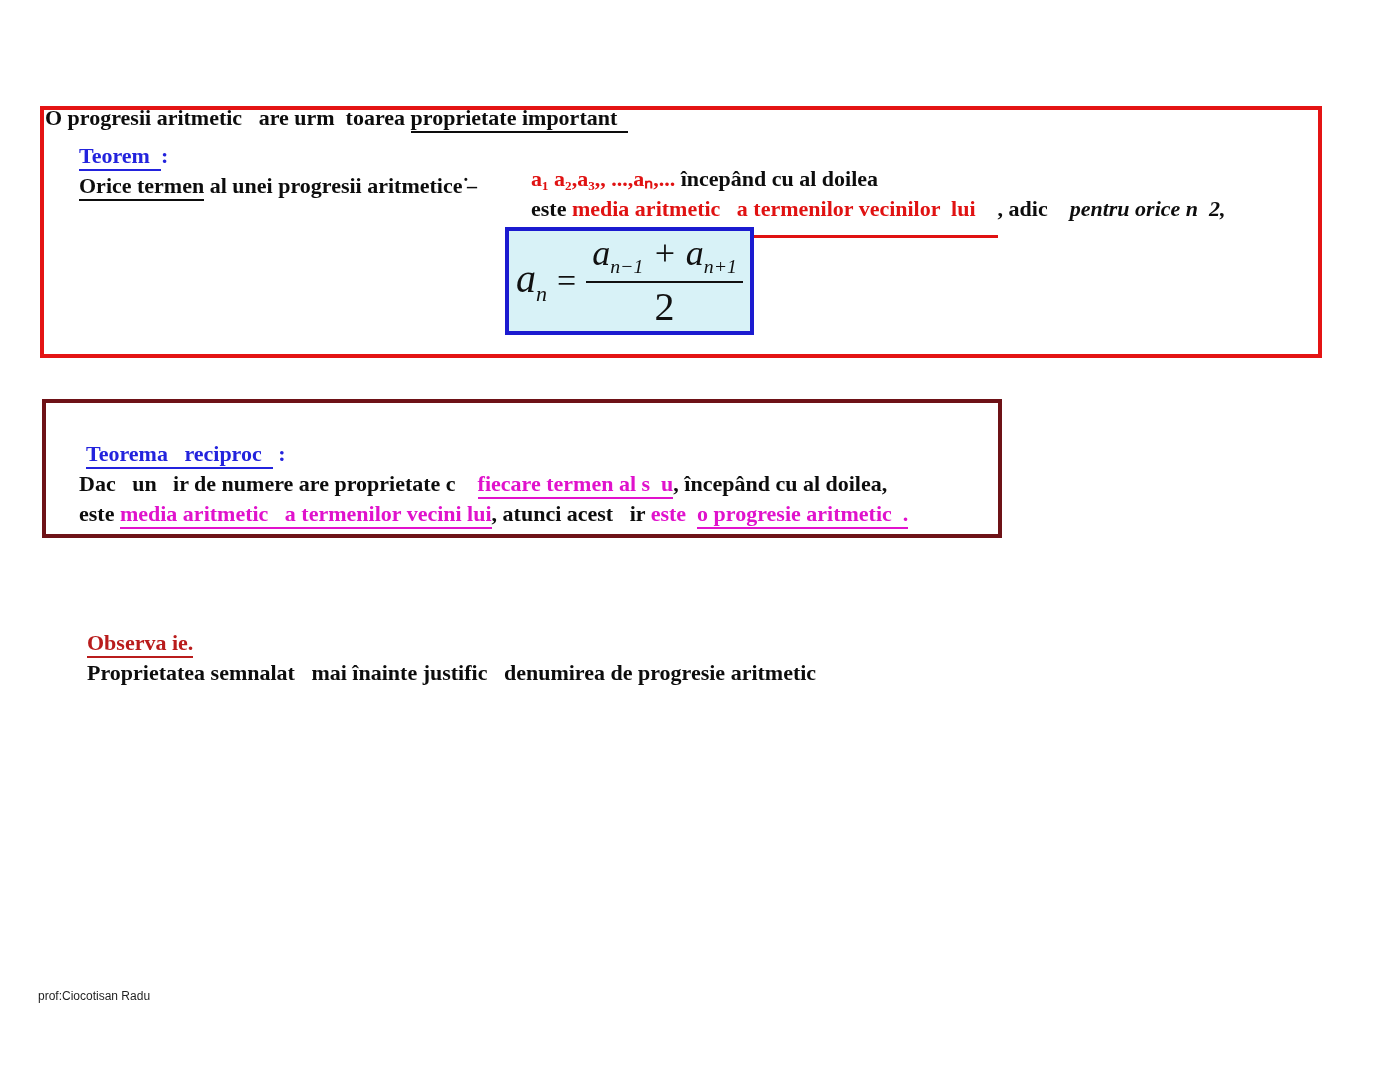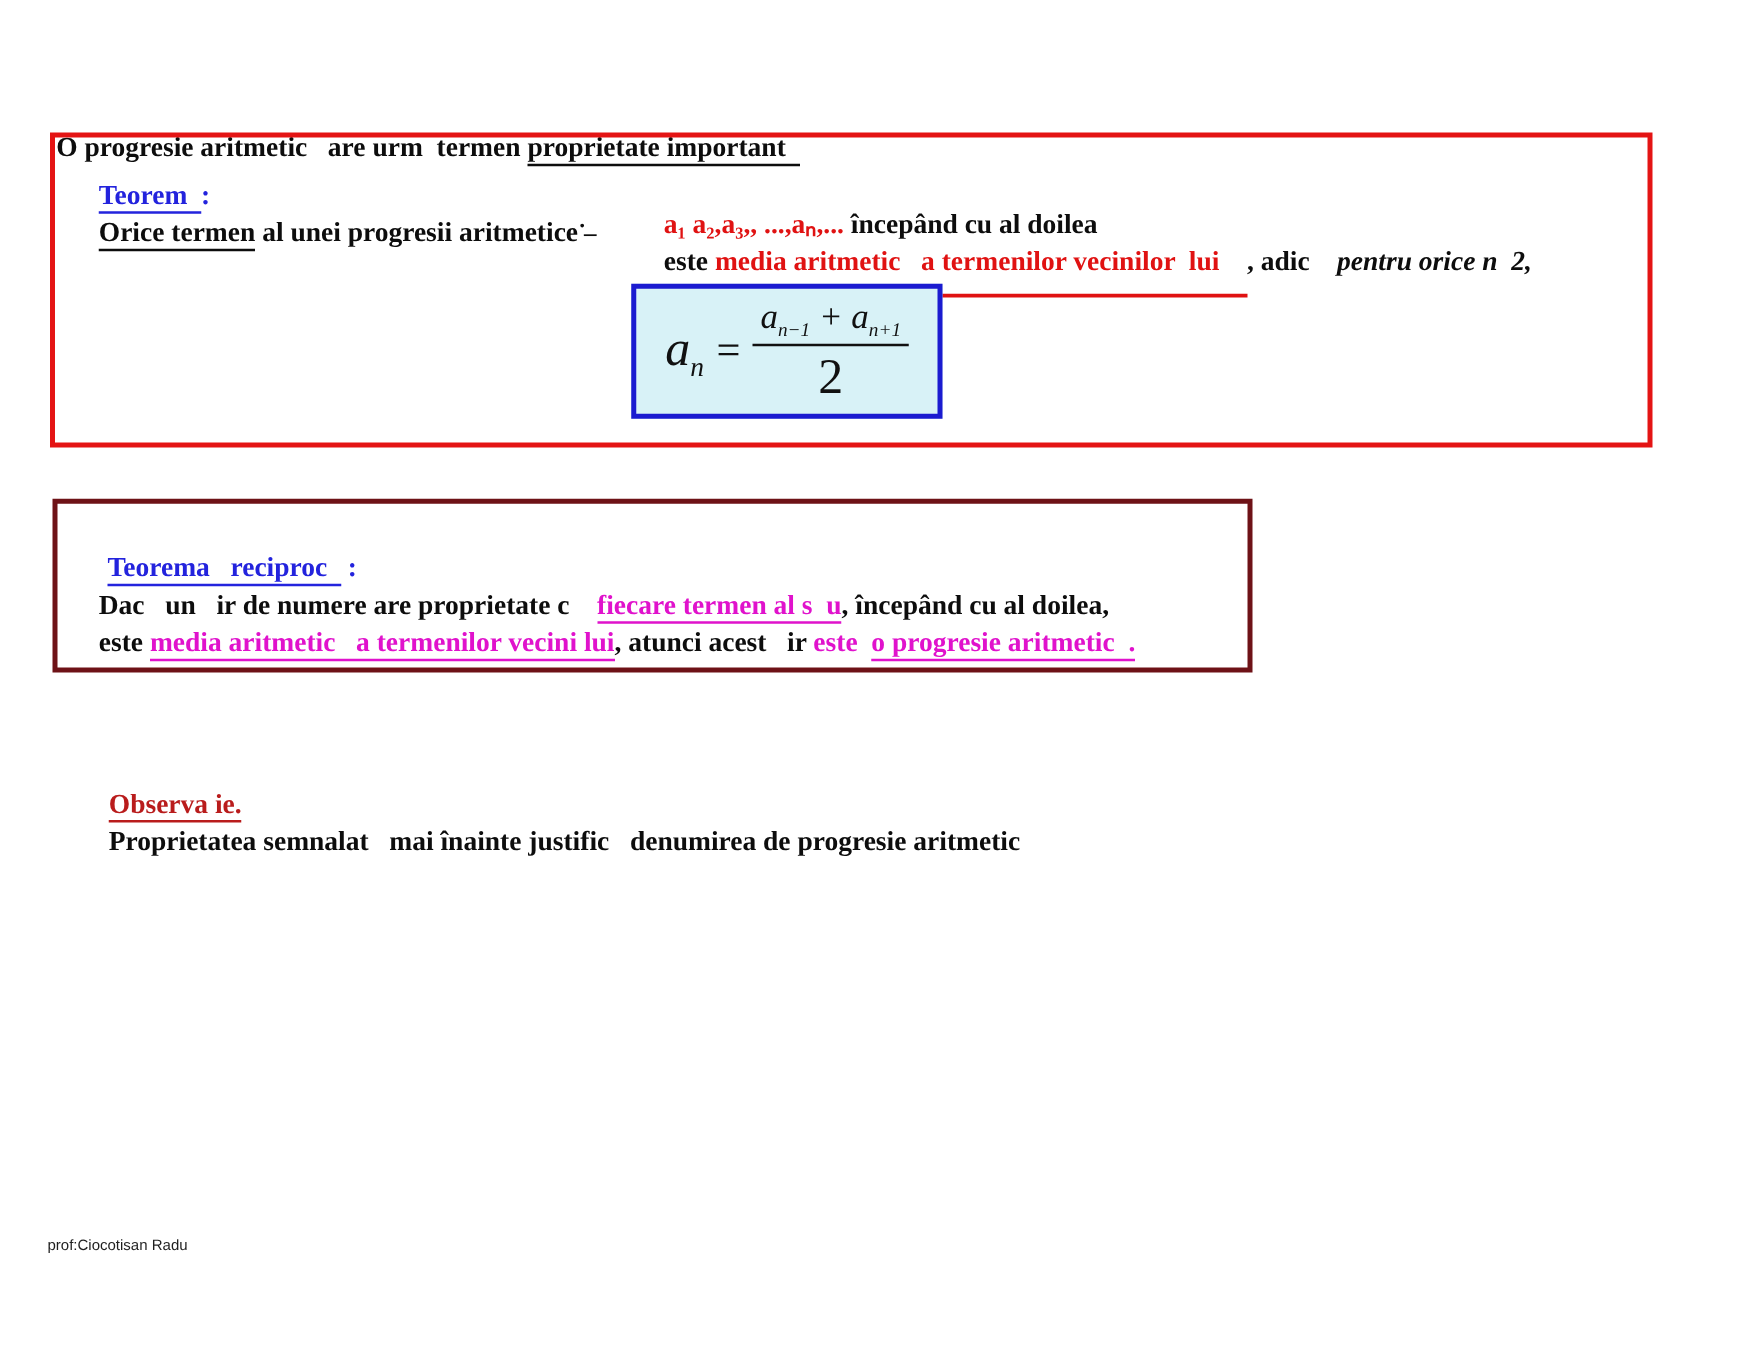--- a/index.html
+++ b/index.html
@@ -42,40 +42,40 @@
     display: flex; align-items: center; justify-content: center;
   }
 
   
   .formula { display: flex; align-items: center; gap: 10px; color: #111; }
   .math-it { font-style: italic; font-weight: normal; font-family: "Liberation Serif", serif; }
   .lhs { font-size: 40px; }
   .lhs sub, .frac sub { font-size: 0.55em; font-style: italic; }
   .eq { font-size: 34px; font-weight: normal; }
   .frac { display: inline-flex; flex-direction: column; align-items: center; }
-  .frac .num { font-size: 28px; padding: 0 6px 2px 6px; border-bottom: 2.5px solid #111; }
+  .frac .num { font-size: 36px; padding: 0 6px 2px 6px; border-bottom: 2.5px solid #111; }
   .frac .den { font-size: 40px; font-weight: normal; }
 
   .mark { font-size: 20px; letter-spacing: -2px; }
 
   .footer-text {
     font-family: "Liberation Sans", sans-serif;
     font-weight: normal;
     font-size: 12px;
     color: #1f1f1f;
   }
   .italic { font-style: italic; text-align: center; }
 </style>
 </head>
 <body>
 
 <div class="slide">
 
   <div class="abs t" style="left:23px; top:75px;">
-    <span class="seg">O progresie aritmetic   are urm  termen </span><span class="seg u">proprietate important  </span>
+    <span class="seg">O progresii aritmetic   are urm  toarea </span><span class="seg u">proprietate important  </span>
   </div>
 
   <div class="abs theorem-box"></div>
 
   <div class="abs t" style="left:57px; top:113px;">
     <span class="seg blue u">Teorem  </span><span class="seg blue">:</span>
   </div>
 
   <div class="abs t" style="left:57px; top:143px;">
     <span class="seg u">Orice termen</span><span class="seg"> al unei progresii aritmetice</span><span class="seg mark">˙–</span>

